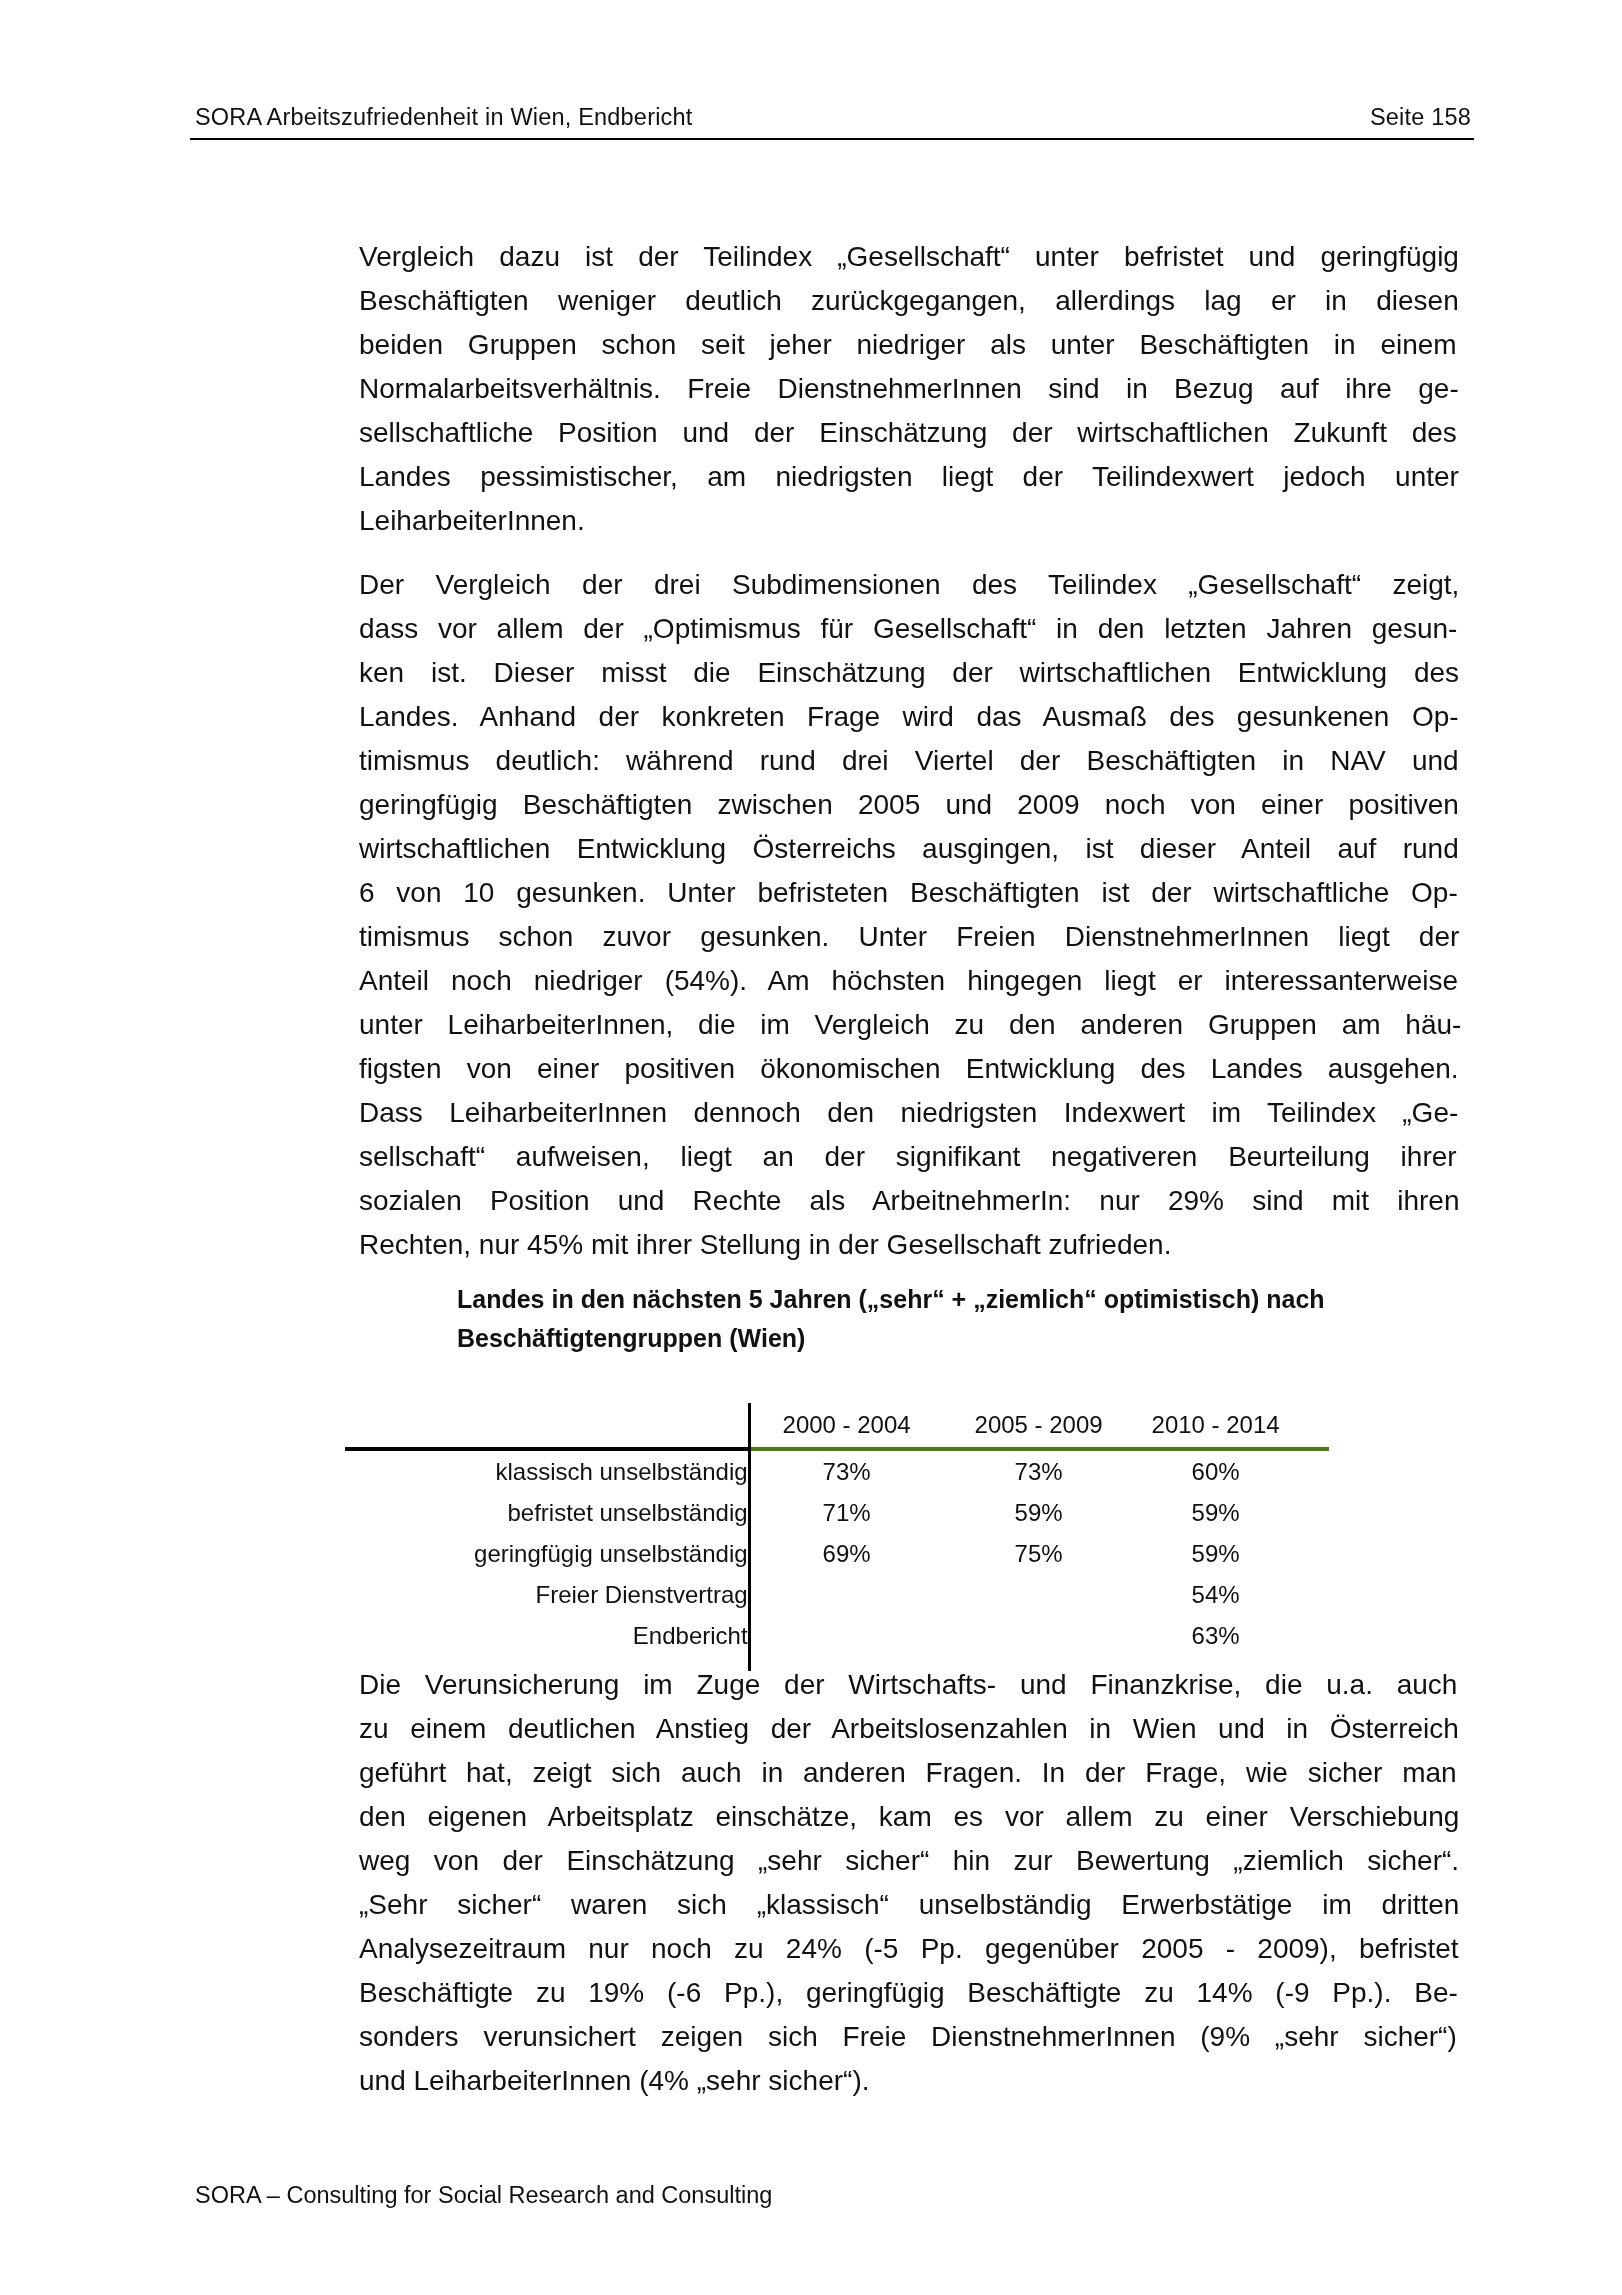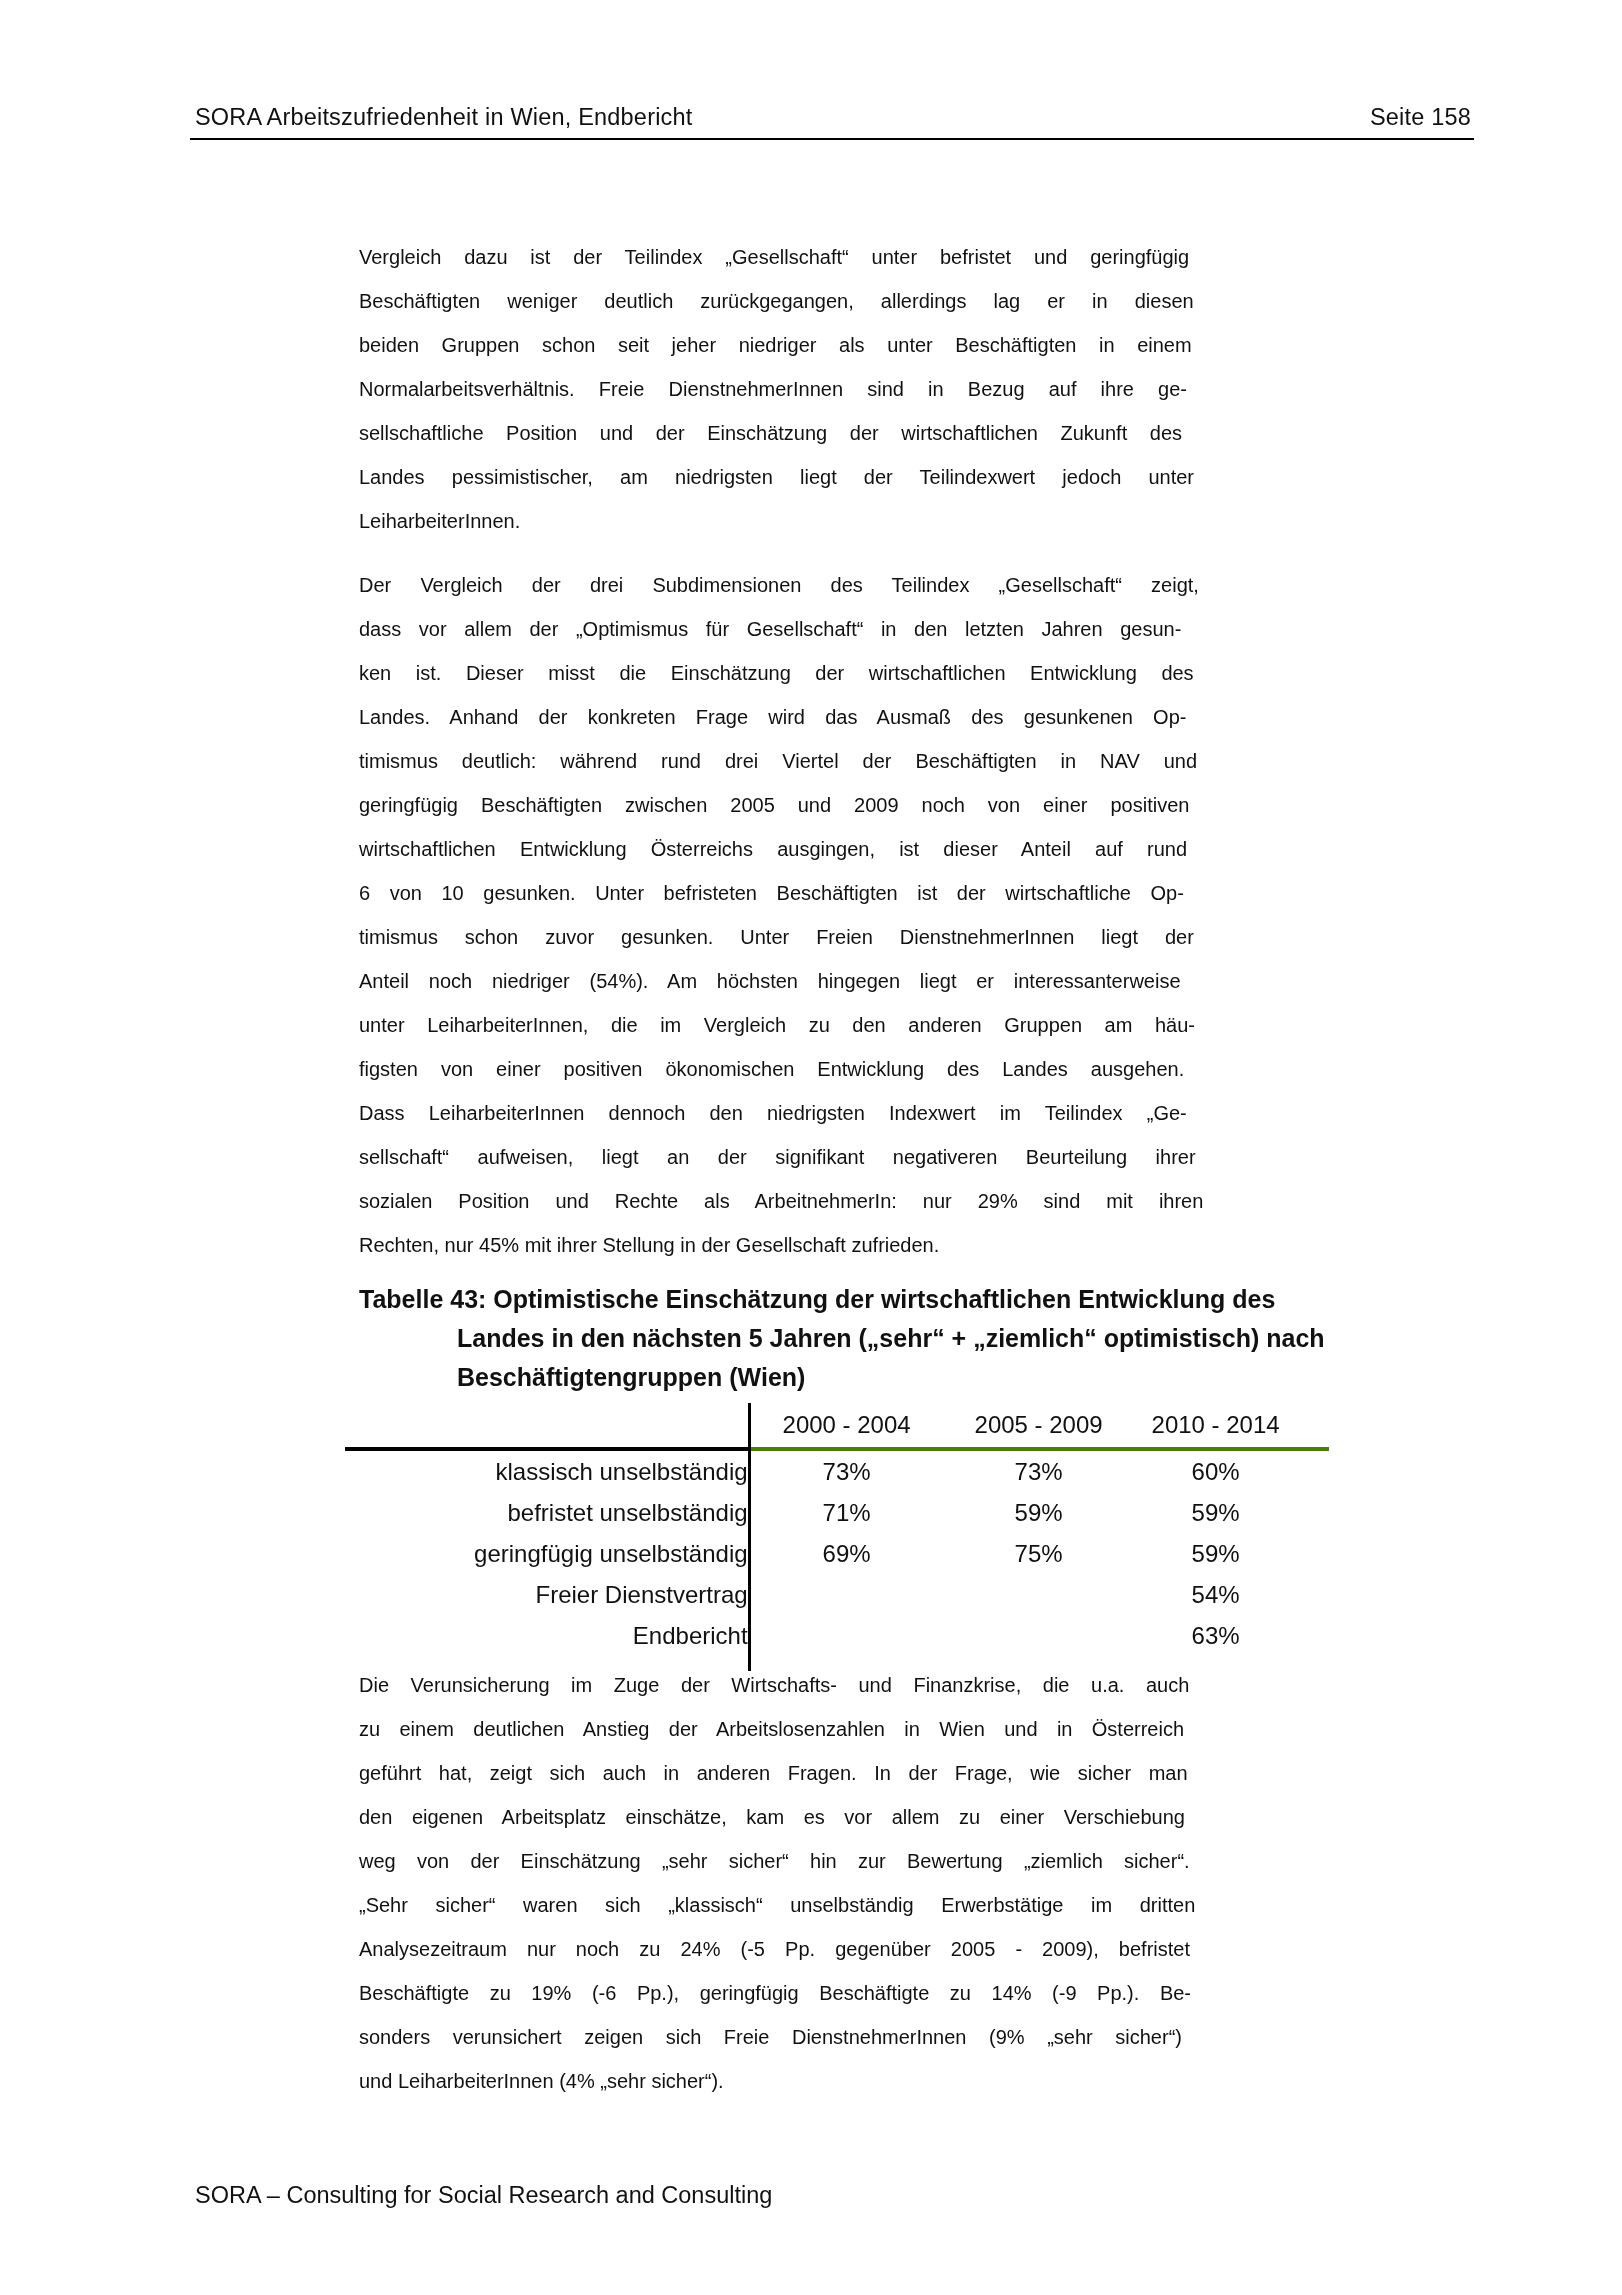--- a/index.html
+++ b/index.html
@@ -3,21 +3,21 @@
 <meta charset="utf-8">
 <style>
   html, body { margin: 0; padding: 0; background: #ffffff; }
   body { width: 1622px; height: 2295px; position: relative; overflow: hidden;
          font-family: "Liberation Sans", sans-serif; color: #111; }
   .hdr { position: absolute; top: 104px; font-size: 23.5px; letter-spacing: 0.2px; }
   .hdr-left { left: 195px; }
   .hdr-right { right: 151px; }
   .rule { position: absolute; left: 190px; width: 1284px; top: 138px; height: 2.4px; background: #000; }
   .para { position: absolute; left: 359px; width: 1113px; }
-  .line { display: block; height: 44px; line-height: 44px; font-size: 20px;
+  .line { display: block; height: 44px; line-height: 44px; font-size: 28px;
           text-align: justify; text-align-last: justify; white-space: nowrap; }
   .line span { display: inline-block; width: 100%; }
   .line.last { text-align-last: left; }
   .p1 { top: 235px; }
   .p2 { top: 563px; }
   .p3 { top: 1663px; }
   .caption { position: absolute; left: 359px; top: 1280px; width: 1136px;
              font-weight: bold; font-size: 25px; line-height: 39px; }
   .caption .cl { display: block; white-space: nowrap; }
   .caption .ind { padding-left: 98px; }
@@ -65,21 +65,20 @@
   <div class="line"><span style="width: auto; word-spacing: 14.2px;">Anteil noch niedriger (54%). Am höchsten hingegen liegt er interessanterweise</span></div>
   <div class="line"><span style="width: auto; word-spacing: 17px;">unter LeiharbeiterInnen, die im Vergleich zu den anderen Gruppen am häu-</span></div>
   <div class="line"><span style="width: auto; word-spacing: 17.4px;">figsten von einer positiven ökonomischen Entwicklung des Landes ausgehen.</span></div>
   <div class="line"><span style="width: auto; word-spacing: 18.6px;">Dass LeiharbeiterInnen dennoch den niedrigsten Indexwert im Teilindex „Ge-</span></div>
   <div class="line"><span style="width: auto; word-spacing: 23px;">sellschaft“ aufweisen, liegt an der signifikant negativeren Beurteilung ihrer</span></div>
   <div class="line"><span style="width: auto; word-spacing: 20.4px;">sozialen Position und Rechte als ArbeitnehmerIn: nur 29% sind mit ihren</span></div>
   <div class="line last"><span>Rechten, nur 45% mit ihrer Stellung in der Gesellschaft zufrieden.</span></div>
 </div>
 
 <div class="caption">
-  <span class="cl">Tabelle 43: Optimistische Einschätzung der wirtschaftlichen Entwicklung des</span>
   <span class="cl ind">Landes in den nächsten 5 Jahren („sehr“ + „ziemlich“ optimistisch) nach</span>
   <span class="cl ind">Beschäftigtengruppen (Wien)</span>
 </div>
 
 <table class="t">
   <tbody>
       <tr class="head">
     <th class="lab"></th>
     <th class="v">2000 - 2004</th>
     <th class="v">2005 - 2009</th>

